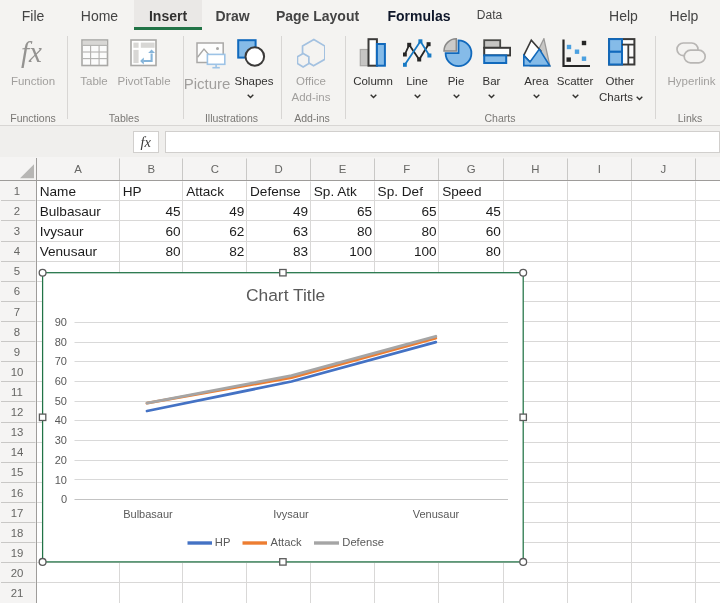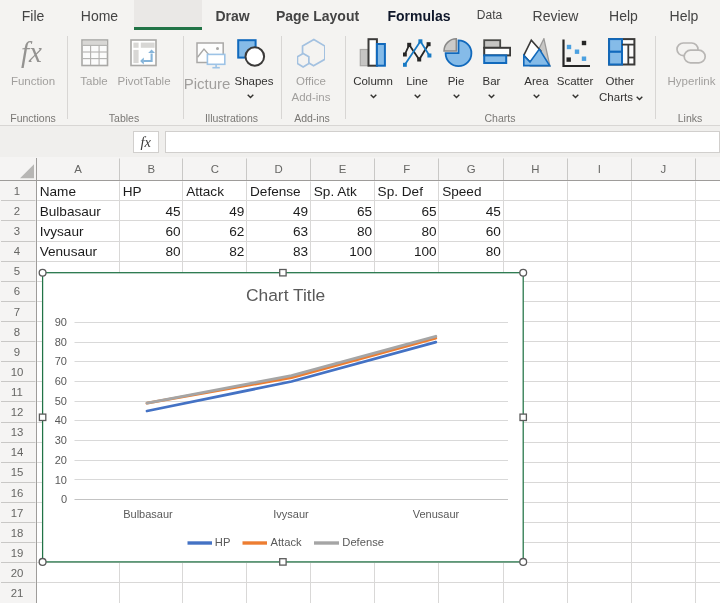--- a/index.html
+++ b/index.html
@@ -4,25 +4,25 @@
 body{font-family:"Liberation Sans",sans-serif;}
 #app{position:relative;width:720px;height:603px;background:#fff;overflow:hidden}
 </style></head><body>
 <div id="app">
  <div style="position:absolute;left:0;top:0;width:720px;height:125.6px;background:#f4f3f1"></div>
  <div style="position:absolute;left:0;top:0;width:720px;height:30.5px">
       <div style="position:absolute;left:134px;top:0;width:67.5px;height:27.2px;background:#eae8e6"></div>
       <div style="position:absolute;left:134px;top:27.2px;width:67.5px;height:3.3px;background:#217346"></div>
       <div style="position:absolute;left:-27.0px;top:8px;width:120px;text-align:center;font-size:14px;font-weight:normal;color:#444444;white-space:nowrap">File</div>
       <div style="position:absolute;left:39.5px;top:8px;width:120px;text-align:center;font-size:14px;font-weight:normal;color:#444444;white-space:nowrap">Home</div>
+      <div style="position:absolute;left:108.0px;top:8px;width:120px;text-align:center;font-size:14px;font-weight:600;color:#323130;white-space:nowrap">Insert</div>
       <div style="position:absolute;left:172.5px;top:8px;width:120px;text-align:center;font-size:14px;font-weight:bold;color:#444444;white-space:nowrap">Draw</div>
       <div style="position:absolute;left:257.5px;top:8px;width:120px;text-align:center;font-size:14px;font-weight:bold;color:#444444;white-space:nowrap">Page Layout</div>
       <div style="position:absolute;left:355.0px;top:8px;width:128px;text-align:center;font-size:14px;font-weight:bold;color:#0f172a;white-space:nowrap">Formulas</div>
       <div style="position:absolute;left:429.5px;top:8px;width:120px;text-align:center;font-size:12px;font-weight:normal;color:#444444;white-space:nowrap">Data</div>
-      <div style="position:absolute;left:495.5px;top:8px;width:120px;text-align:center;font-size:14px;font-weight:normal;color:#444444;white-space:nowrap">Review</div>
       <div style="position:absolute;left:563.5px;top:8px;width:120px;text-align:center;font-size:14px;font-weight:normal;color:#444444;white-space:nowrap">Help</div>
       <div style="position:absolute;left:624.0px;top:8px;width:120px;text-align:center;font-size:14px;font-weight:normal;color:#444444;white-space:nowrap">Help</div>
     </div>
  <div style="position:absolute;left:0;top:124.6px;width:720px;height:1px;background:#d8d6d4"></div>
  <div style="position:absolute;left:21px;top:36px;width:30px;height:32px;font-family:'Liberation Serif',serif;font-style:italic;font-size:29px;color:#949391;">fx</div>
     <svg style="position:absolute;left:81.0px;top:39.0px" width="27.5" height="27.5" viewBox="0 0 27.5 27.5">
       <rect x="1" y="1" width="25.5" height="25.5" fill="#fbfbfb" stroke="#a9a8a6" stroke-width="1.6"></rect>
       <rect x="1.8" y="1.8" width="24" height="4.4" fill="#d8d7d5"></rect>
       <line x1="9.6" y1="6.2" x2="9.6" y2="26" stroke="#b2b1af" stroke-width="1.1"></line>
       <line x1="18.1" y1="6.2" x2="18.1" y2="26" stroke="#b2b1af" stroke-width="1.1"></line>

